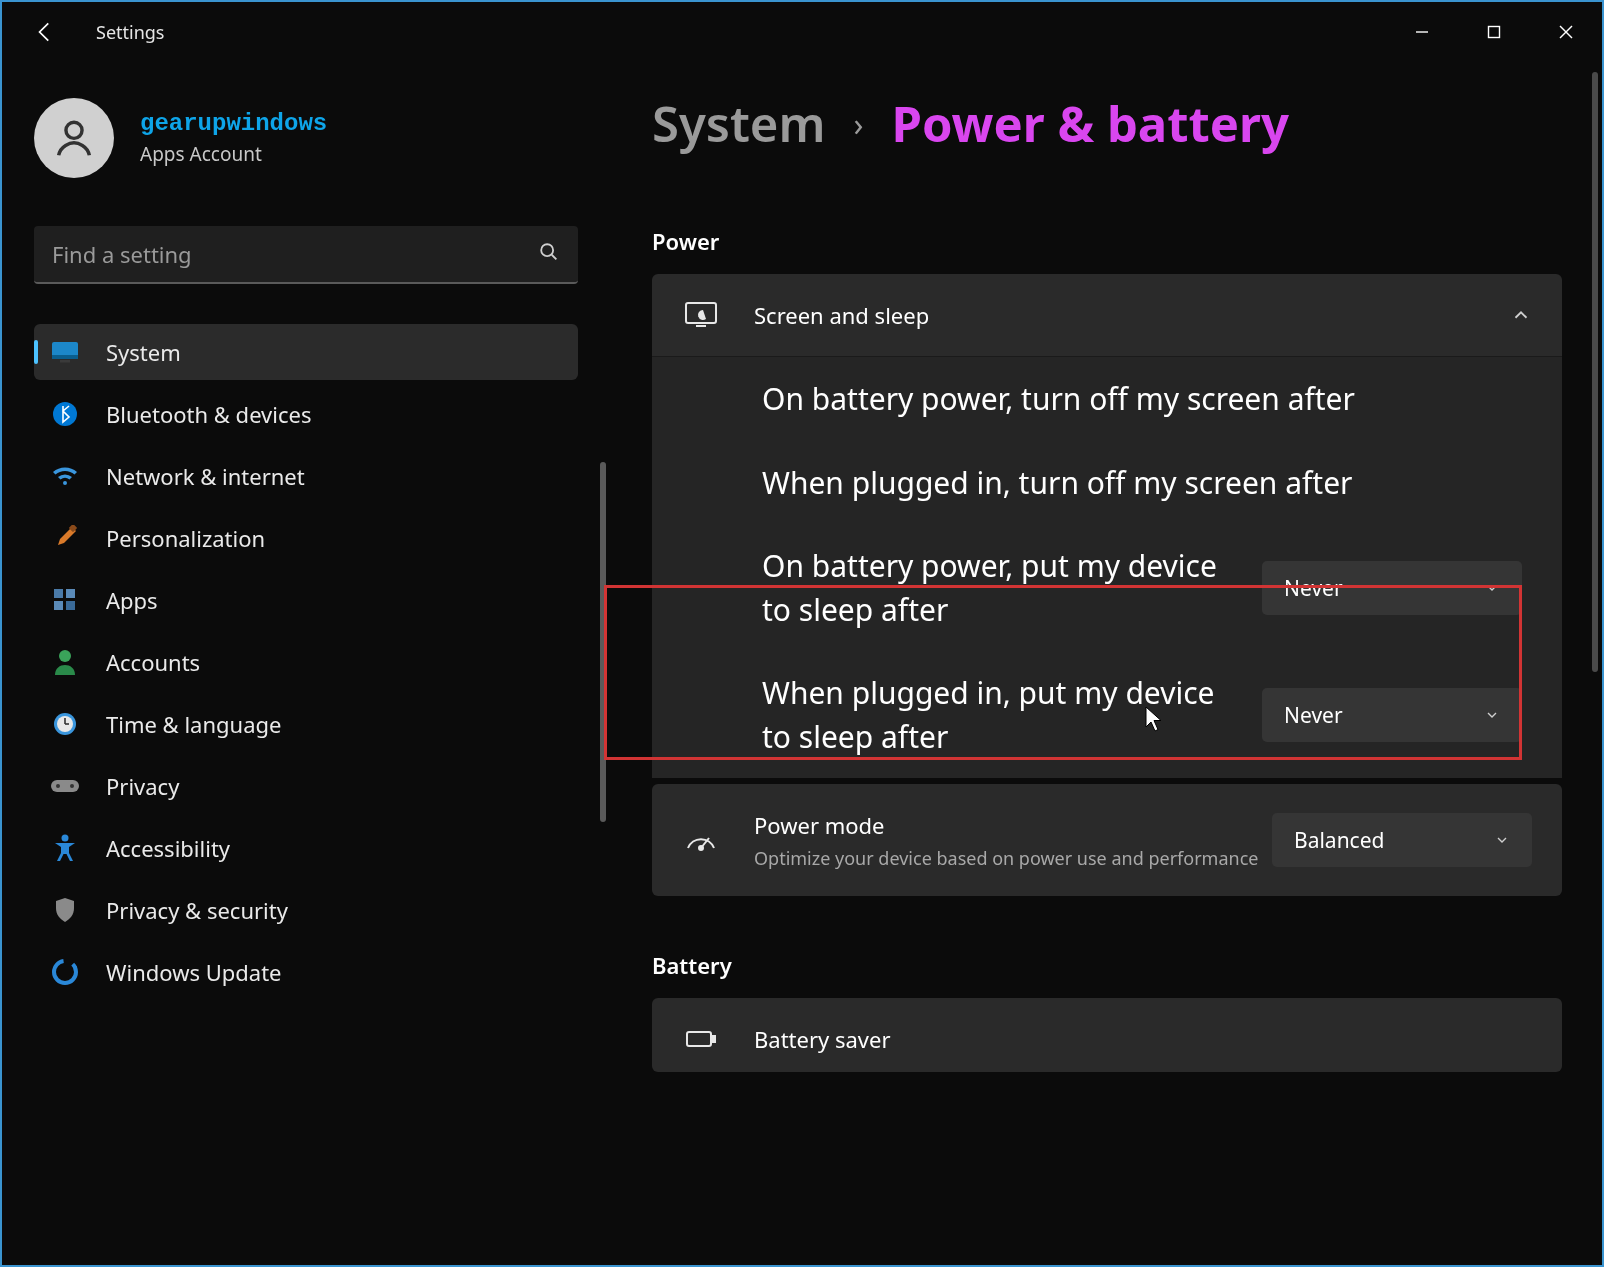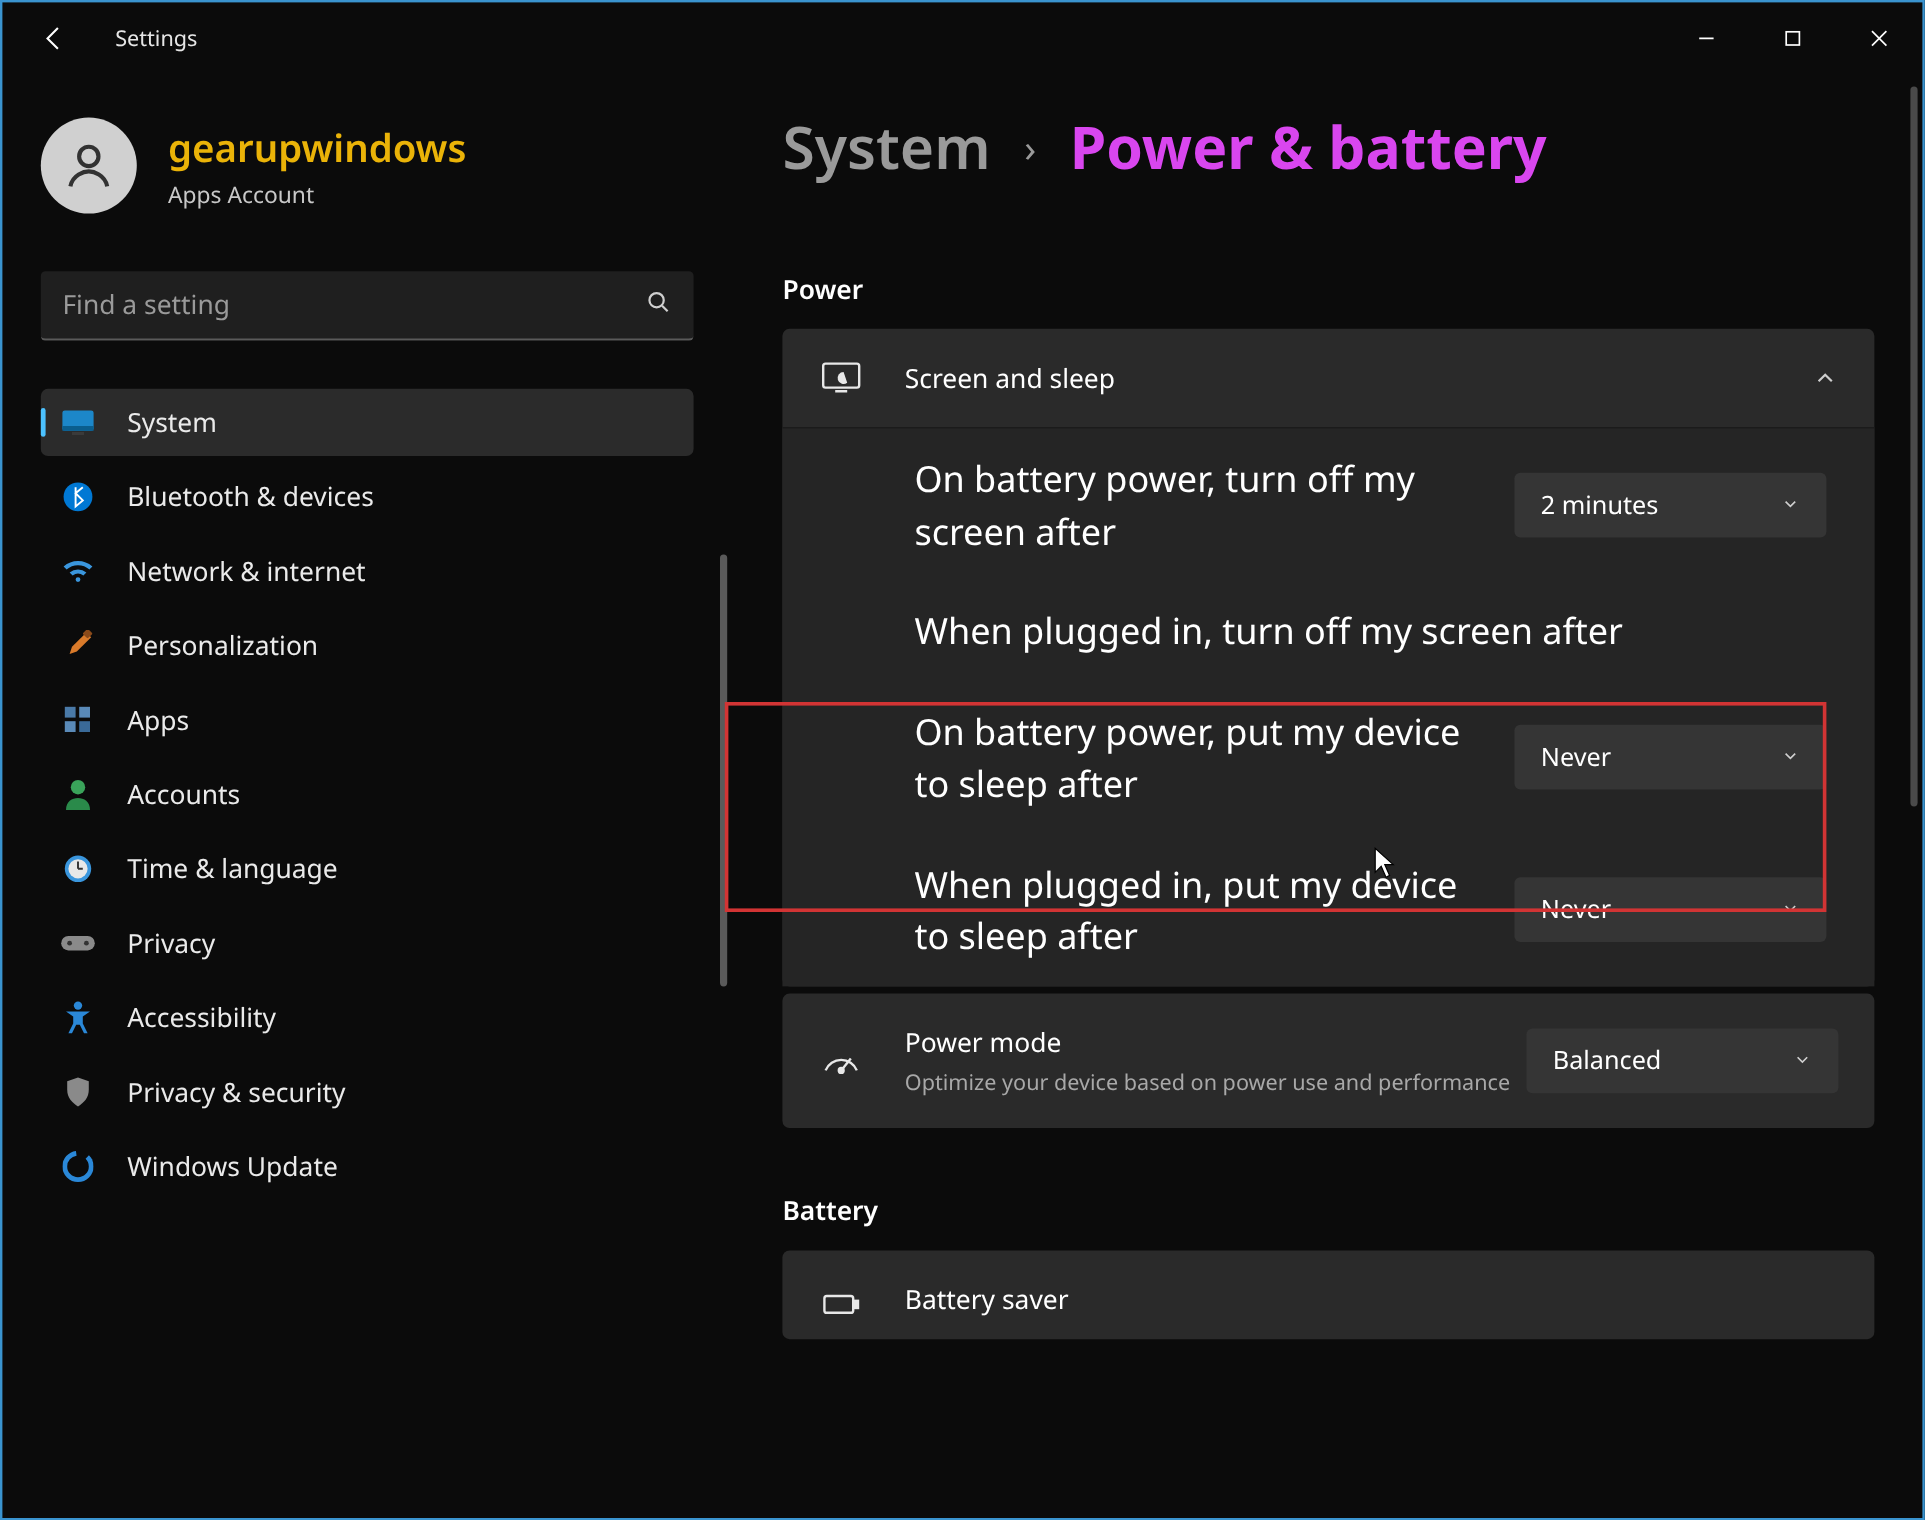--- a/index.html
+++ b/index.html
@@ -7,21 +7,21 @@
 .titlebar { height: 60px; display: flex; align-items: center; padding-left: 30px; }
 .back-arrow { width: 26px; height: 26px; margin-right: 38px; cursor: pointer; }
 .title-label { font-size: 18px; color: #e6e6e6; }
 .window-controls { margin-left: auto; display: flex; }
 .win-btn { width: 72px; height: 60px; display: flex; align-items: center; justify-content: center; cursor: pointer; }
 .content { display: flex; height: calc(100% - 60px); }
 .sidebar { width: 600px; padding: 36px 24px 0 32px; flex-shrink: 0; }
 .avatar-row { display: flex; align-items: center; margin-bottom: 48px; }
 .avatar { width: 80px; height: 80px; border-radius: 50%; background: #d0d0d0; display: flex; align-items: center; justify-content: center; margin-right: 26px; }
 .avatar svg { width: 46px; height: 46px; color: #323232; }
-.user-name { font-size: 32px; font-weight: 600; color: #eab308; }
+.user-name { font-size: 24px; font-weight: 600; color: #0ea5e9; font-family: Liberation Mono, monospace; }
 .user-type { font-size: 19px; color: #c8c8c8; margin-top: 4px; }
 .search-box { height: 58px; background: #1f1f1f; border: none; border-bottom: 2px solid #5a5a5a; display: flex; align-items: center; padding: 0 18px; margin-bottom: 40px; border-radius: 4px; }
 .search-box input { flex: 1; background: transparent; border: none; color: #c8c8c8; font-size: 22px; outline: none; }
 .search-box input::placeholder { color: #9a9a9a; }
 .nav-list { display: flex; flex-direction: column; gap: 6px; }
 .nav-item { height: 56px; border-radius: 6px; display: flex; align-items: center; padding-left: 16px; font-size: 22px; color: #eaeaea; cursor: pointer; position: relative; }
 .nav-item.active { background: #2b2b2b; }
 .nav-item.active::before { content: ""; position: absolute; left: 0; top: 16px; bottom: 16px; width: 4px; background: #4cc2ff; border-radius: 2px; }
 .nav-icon { width: 30px; height: 30px; margin-right: 26px; display: flex; align-items: center; justify-content: center; }
 .scrollbar { position: absolute; left: 598px; top: 400px; width: 6px; height: 360px; background: #5a5a5a; border-radius: 3px; }
@@ -227,26 +227,20 @@
             </svg>
           </span>
         <span class="htitle">Screen and sleep</span>
         <span class="chev"><svg viewBox="0 0 24 24" stroke="#cfcfcf" stroke-width="2" fill="none">
               <path d="M6 15l6-6 6 6"></path>
             </svg></span>
       </div>
       <div class="card-body">
         <div class="setting-row">
           <div class="setting-label">On battery power, turn off my screen after</div>
-          <div class="dropdown">
-            <span>2 minutes</span>
-            <span><svg width="16" height="16" viewBox="0 0 24 24" stroke="#cfcfcf" stroke-width="2" fill="none">
-                  <path d="M6 9l6 6 6-6"></path>
-                </svg></span>
-          </div>
         </div>
         <div class="setting-row">
           <div class="setting-label">When plugged in, turn off my screen after</div>
         </div>
         <div class="setting-row">
           <div class="setting-label">On battery power, put my device to sleep after</div>
           <div class="dropdown">
             <span>Never</span>
             <span><svg width="16" height="16" viewBox="0 0 24 24" stroke="#cfcfcf" stroke-width="2" fill="none">
                   <path d="M6 9l6 6 6-6"></path>
@@ -283,21 +277,21 @@
           <span><svg width="16" height="16" viewBox="0 0 24 24" stroke="#cfcfcf" stroke-width="2" fill="none">
                 <path d="M6 9l6 6 6-6"></path>
               </svg></span>
         </div>
       </div>
     </div>
 
     <div class="battery-section">
       <div class="section-title">Battery</div>
       <div class="card">
-        <div class="card-header" style="padding-bottom:18px;align-items:flex-end;">
+        <div class="card-header" style="padding-bottom:18px;">
           <span class="hicon">
               <svg width="32" height="22" viewBox="0 0 32 22" fill="none" stroke="#e8e8e8" stroke-width="2">
                 <rect x="2" y="4" width="24" height="14" rx="2"></rect>
                 <rect x="27" y="8" width="3" height="6" fill="#e8e8e8"></rect>
               </svg>
             </span>
           <span class="htitle">Battery saver</span>
         </div>
       </div>
     </div>

